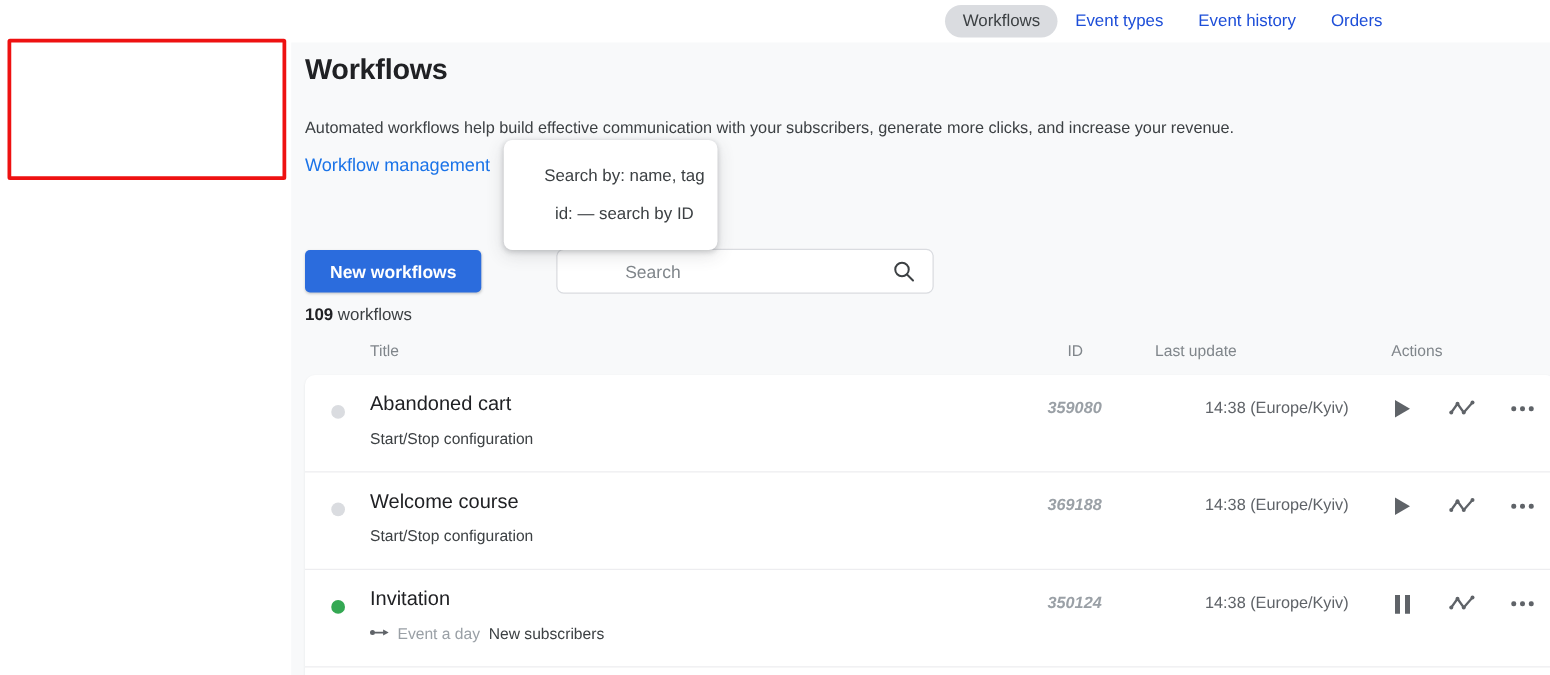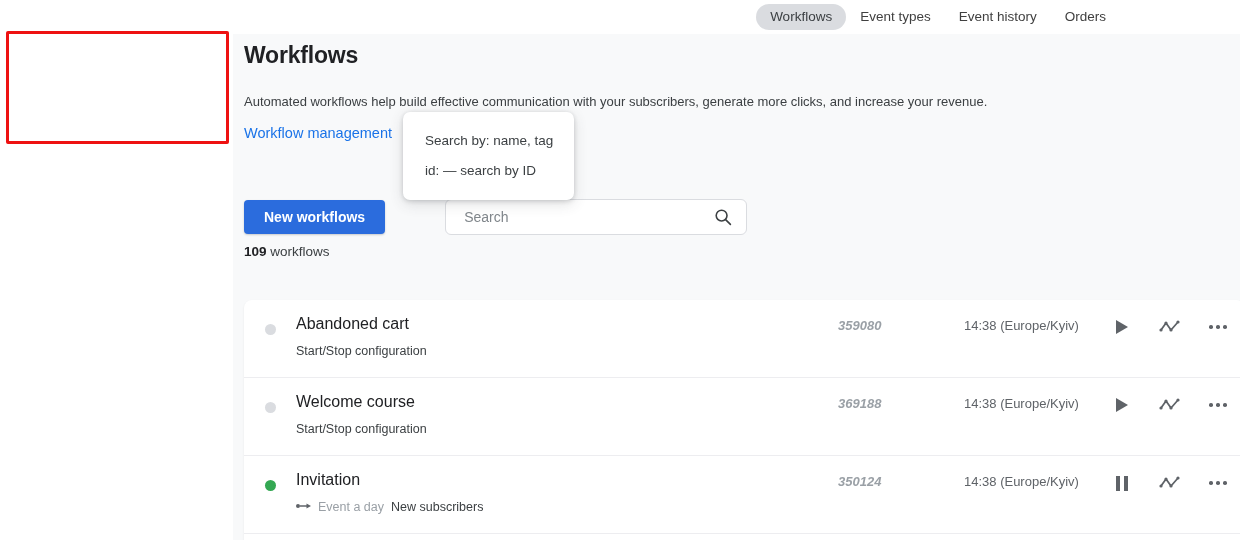--- a/index.html
+++ b/index.html
@@ -14,21 +14,21 @@
 
   
   .topnav {
     position: absolute; top: 0; left: 0; width: 1240px; height: 34px;
     display: flex; align-items: center; justify-content: flex-end;
     padding-right: 120px;
     background: #ffffff;
   }
   .tabs { display: flex; align-items: center; gap: 0px; }
   .tab {
-    font-size: 13.5px; color: #404040;
+    font-size: 13.5px; color: #1d4ed8;
     padding: 6px 14px; border-radius: 14px;
     white-space: nowrap; cursor: pointer; line-height: 1;
   }
   .tab.active { background: #dadce0; color: #3c4043; }
 
   
   .sidebar {
     position: absolute; left: 0; top: 34px;
     width: 233px; height: 506px;
     background: #fbfbfb;
@@ -75,37 +75,37 @@
   }
 
   
   .tooltip {
     position: absolute; left: 170px; top: 78px;
     width: 171px; padding: 14px 0 14px 22px;
     background: #ffffff; border-radius: 7px;
     box-shadow: 0 1px 4px rgba(60,64,67,.22), 0 4px 14px rgba(60,64,67,.16);
     z-index: 30;
   }
-  .tooltip-line { font-size: 13.5px; color: #3c4043; line-height: 30px; white-space: nowrap; }
+  .tooltip-line { font-size: 13.5px; color: #3c4043; line-height: 30px; white-space: nowrap; text-align: center; }
 
   
   .actionbar { position: absolute; left: 11px; top: 165px; display: flex; align-items: center; }
   .btn-primary {
     height: 34px; padding: 0 20px;
     background: #2b6cdd; color: #fff;
     font-size: 14px; font-weight: bold;
     border: none; border-radius: 4px; cursor: pointer;
     box-shadow: 0 1px 2px rgba(60,64,67,.25);
     font-family: "Liberation Sans", sans-serif;
   }
   .search-wrap {
     position: relative; margin-left: 60px;
     width: 302px; height: 36px;
     background: #fff; border: 1px solid #dadce0; border-radius: 6px;
-    display: flex; align-items: center;
+    display: flex; align-items: center; padding-left: 36px;
   }
   .search-input {
     border: none; outline: none; background: transparent;
     font-size: 14px; color: #3c4043;
     padding-left: 18px; width: 250px; height: 34px;
     font-family: "Liberation Sans", sans-serif;
   }
   .search-input::placeholder { color: #80868b; }
   .search-icon { position: absolute; right: 14px; top: 8px; width: 18px; height: 18px; cursor: pointer; }
 
@@ -191,20 +191,26 @@
         </span>
       </div>
     </div>
 
     <div class="count-row">
       <b>109</b>
       <span>workflows</span>
     </div>
 
     
+    <div class="table-head">
+      <span class="th th-title">Title</span>
+      <span class="th th-id">ID</span>
+      <span class="th th-update">Last update</span>
+      <span class="th th-actions">Actions</span>
+    </div>
 
     
     <div class="table-card">
 
       <div class="row">
         <span class="row-dot" style="background:#dadce0"></span>
         <span class="row-title">Abandoned cart</span>
         <span class="row-sub">
           <span>Start/Stop configuration</span>
         </span>

